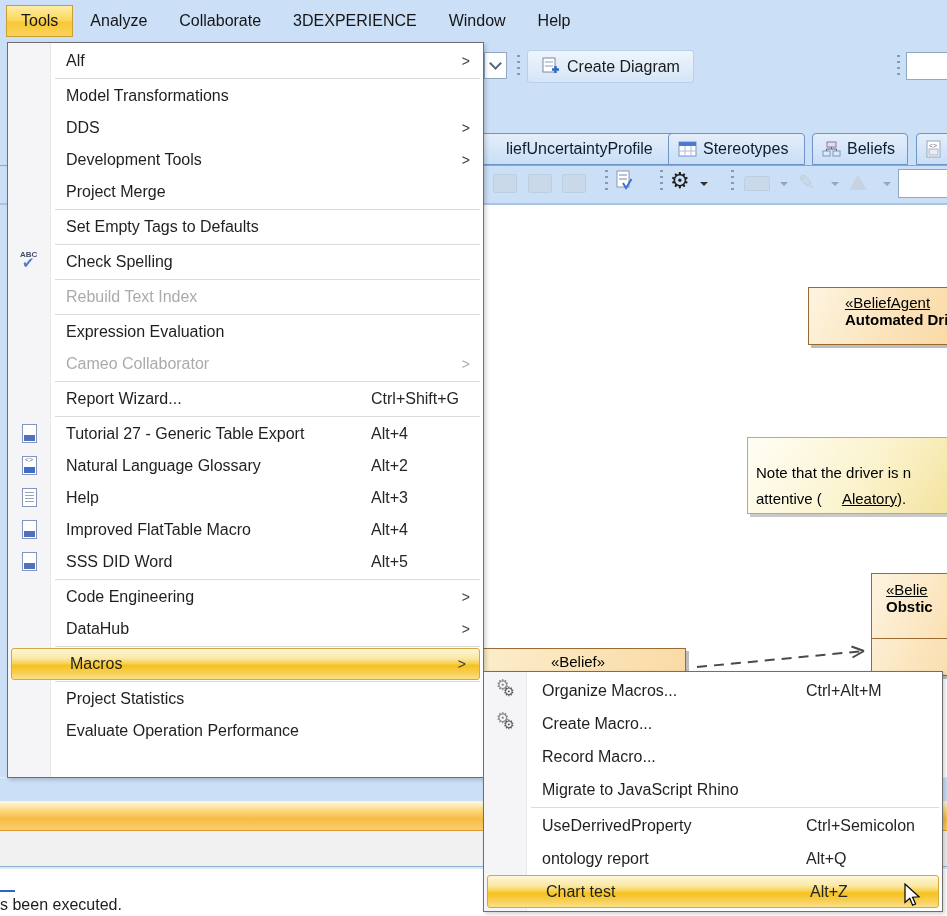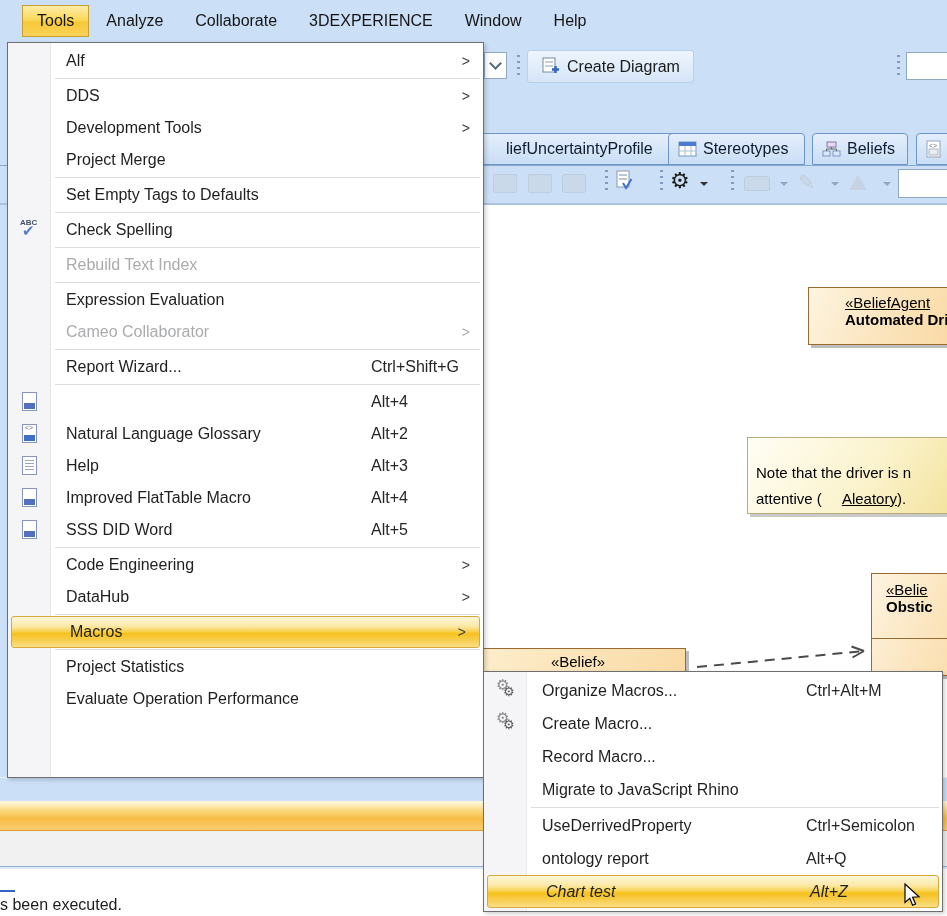--- a/index.html
+++ b/index.html
@@ -5,21 +5,21 @@
   html,body{margin:0;padding:0;}
   .app{position:relative;width:947px;height:916px;overflow:hidden;background:#fff;
        font-family:"Liberation Sans",sans-serif;-webkit-font-smoothing:antialiased;}
   .abs{position:absolute;}
 
   
   .menubar{left:0;top:0;width:947px;height:42px;background:#cbdff6;display:flex;align-items:center;
            padding-left:6px;box-sizing:border-box;z-index:5;}
   .mb-item{font-size:16px;color:#151515;padding:6px 14px;margin-right:2px;border:1px solid transparent;cursor:default;}
   .mb-item.active{background:linear-gradient(180deg,#fdeca6 0%,#fbd95e 45%,#f7c837 55%,#f9d25a 100%);
-                  border:1px solid #c79f35;margin-left:16px;}
+                  border:1px solid #c79f35;}
 
   
   .top-blue{left:0;top:42px;width:947px;height:163px;background:#cbdff6;z-index:1;}
   .left-edge{left:0;top:42px;width:7px;height:760px;background:#cbdff6;z-index:2;}
   .combo-stub{left:484px;top:52px;width:21px;height:25px;background:#fff;border:1px solid #8fa9c4;z-index:3;
               display:flex;align-items:center;justify-content:center;}
   .chev{width:7px;height:7px;border-right:2px solid #55687e;border-bottom:2px solid #55687e;
         transform:rotate(45deg);margin-top:-4px;}
   .dots{width:3px;background-image:repeating-linear-gradient(180deg,#7f9dbf 0 2px,rgba(0,0,0,0) 2px 6px);z-index:3;}
   .create-btn{left:527px;top:50px;height:31px;display:flex;align-items:center;gap:7px;padding:0 13px;
@@ -76,21 +76,21 @@
              cursor:default;}
   .submenu .menu-item{height:33px;}
   .mi-icon{width:46px;flex:none;display:flex;justify-content:center;align-items:center;}
   .mi-label{margin-left:12px;white-space:nowrap;}
   .mi-shortcut{position:absolute;left:363px;white-space:nowrap;color:#262626;}
   .submenu .mi-shortcut{left:322px;}
   .mi-arrow{position:absolute;right:13px;color:#3c3c3c;font-size:14px;}
   .menu-item.disabled .mi-label,.menu-item.disabled .mi-arrow{color:#aaabad;}
   .menu-item.hl{background:linear-gradient(180deg,#fdf6d8 0%,#fbe9a8 30%,#f8d254 48%,#f6c21d 55%,#f8cf55 80%,#fbe089 100%);
                 border:1px solid #d7a83a;border-radius:3px;margin:0 3px;height:30px;}
-  .submenu .menu-item.hl{height:31px;font-style:italic;}
+  .submenu .menu-item.hl{height:31px;}
   .menu-sep{height:1px;background:#dcdcdc;margin:1px 3px 1px 47px;}
 
   
   .mi-ic{position:relative;width:24px;height:20px;display:inline-block;}
   .mi-ic i{font-style:normal;position:absolute;}
   .ic-spellcheck .abc{top:-2px;left:1px;font-size:8px;font-weight:bold;color:#44506a;letter-spacing:0;}
   .ic-spellcheck .chk{top:2px;left:3px;font-size:15px;color:#4f7ad0;}
   .ic-gears .g1{top:-5px;left:1px;font-size:15px;color:#8a8a8a;}
   .ic-gears .g2{top:3px;left:8px;font-size:13px;color:#5a5a5a;}
   .docbase{position:absolute;left:3px;top:0;width:15px;height:19px;background:#fff;border:1px solid #8795bb;box-sizing:border-box;}
@@ -236,20 +236,24 @@
 
   <div class="abs popup" style="left:7px;top:42px;width:477px;height:736px;overflow:hidden;" id="tools-menu">
       <div class="menu-item">
         <span class="mi-icon"></span>
         <span class="mi-label">Alf</span>
         <span class="mi-arrow">&gt;</span>
       </div>
       <div class="menu-sep"></div>
       <div class="menu-item">
         <span class="mi-icon"></span>
+        <span class="mi-label">Model Transformations</span>
+      </div>
+      <div class="menu-item">
+        <span class="mi-icon"></span>
         <span class="mi-label">DDS</span>
         <span class="mi-arrow">&gt;</span>
       </div>
       <div class="menu-item">
         <span class="mi-icon"></span>
         <span class="mi-label">Development Tools</span>
         <span class="mi-arrow">&gt;</span>
       </div>
       <div class="menu-item">
         <span class="mi-icon"></span>
@@ -291,20 +295,21 @@
         <span class="mi-label">Report Wizard...</span>
         <span class="mi-shortcut">Ctrl+Shift+G</span>
       </div>
       <div class="menu-sep"></div>
       <div class="menu-item">
         <span class="mi-icon">
           <span class="mi-ic ic-word-doc">
             <i class="docbase"></i>
           </span>
         </span>
+        <span class="mi-label">Tutorial 27 - Generic Table Export</span>
         <span class="mi-shortcut">Alt+4</span>
       </div>
       <div class="menu-item">
         <span class="mi-icon">
           <span class="mi-ic ic-html-doc">
             <i class="docbase"></i>
           </span>
         </span>
         <span class="mi-label">Natural Language Glossary</span>
         <span class="mi-shortcut">Alt+2</span>

